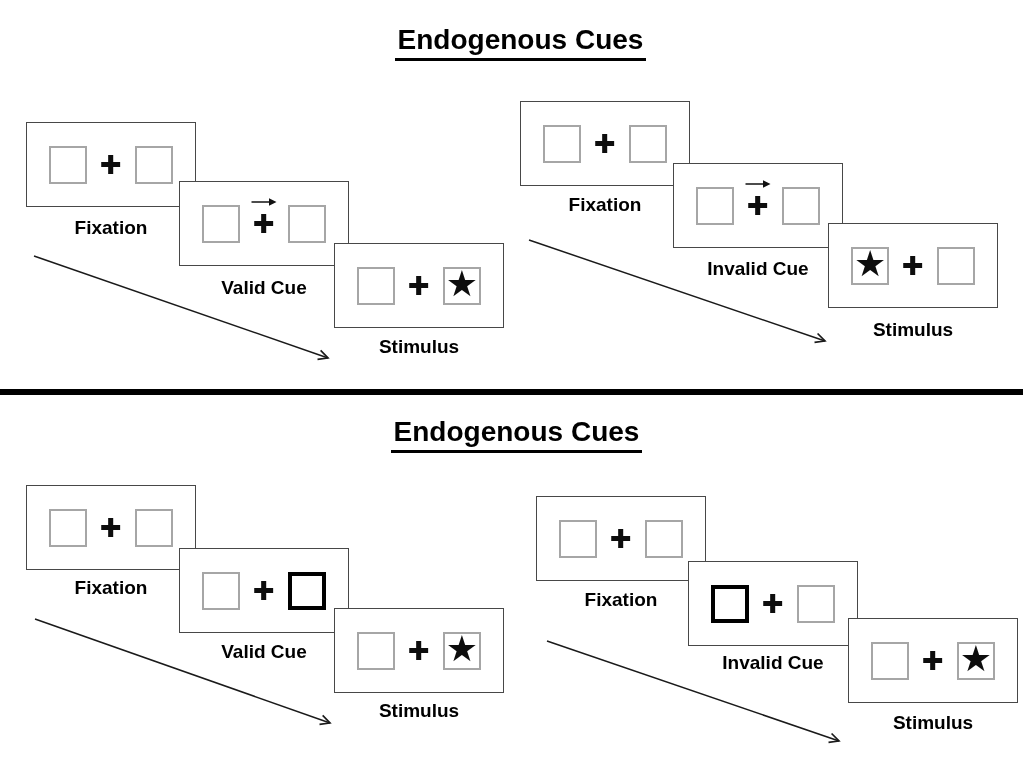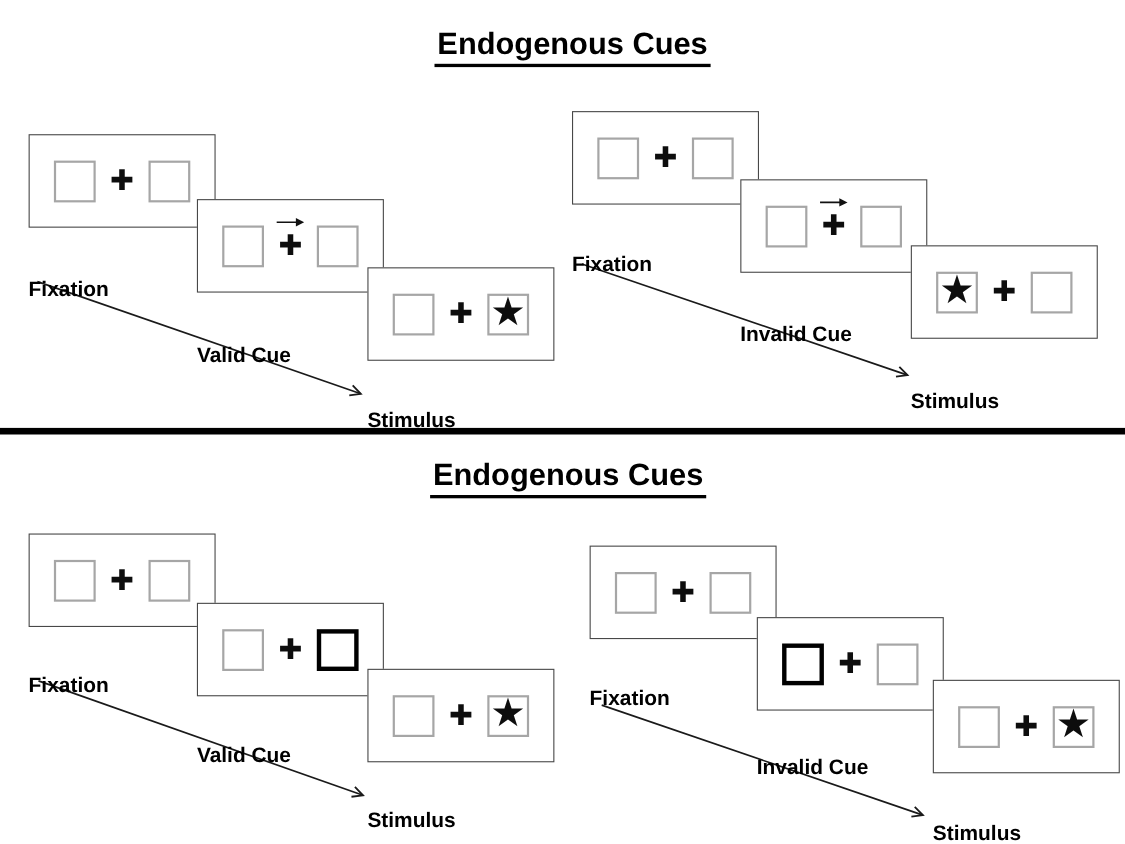--- a/index.html
+++ b/index.html
@@ -18,22 +18,22 @@
   .sq { width:38px; height:38px; border:2px solid #a6a6a6; background:#ffffff;
         display:flex; align-items:center; justify-content:center; }
   .sq.bold { border:4px solid #000000; }
   .plus { font-family:"DejaVu Sans",sans-serif; font-size:26px; line-height:1;
           font-weight:bold; color:#0d0d0d; }
   .plus-wrap { position:relative; display:flex; align-items:center; }
   .cue-arrow { position:absolute; left:50%; top:-15px; transform:translateX(-50%); }
   .star { font-family:"DejaVu Sans",sans-serif; font-size:36px; line-height:1;
           color:#0d0d0d; margin-top:-3px; }
 
-  .frame-label { position:absolute; width:170px; text-align:left;
-                 font-size:19px; font-weight:bold; white-space:nowrap;margin-top:36px; }
+  .frame-label { position:absolute; width:170px; text-align:center;
+                 font-size:19px; font-weight:bold; white-space:nowrap; }
 
   .divider { position:absolute; left:0; top:389px; width:1023px; height:6px; background:#000; }
 </style>
 </head>
 <body>
 
 <div id="canvas">
 
   <svg class="arrows-overlay" viewBox="0 0 1023 767" xmlns="http://www.w3.org/2000/svg">
     <defs>

